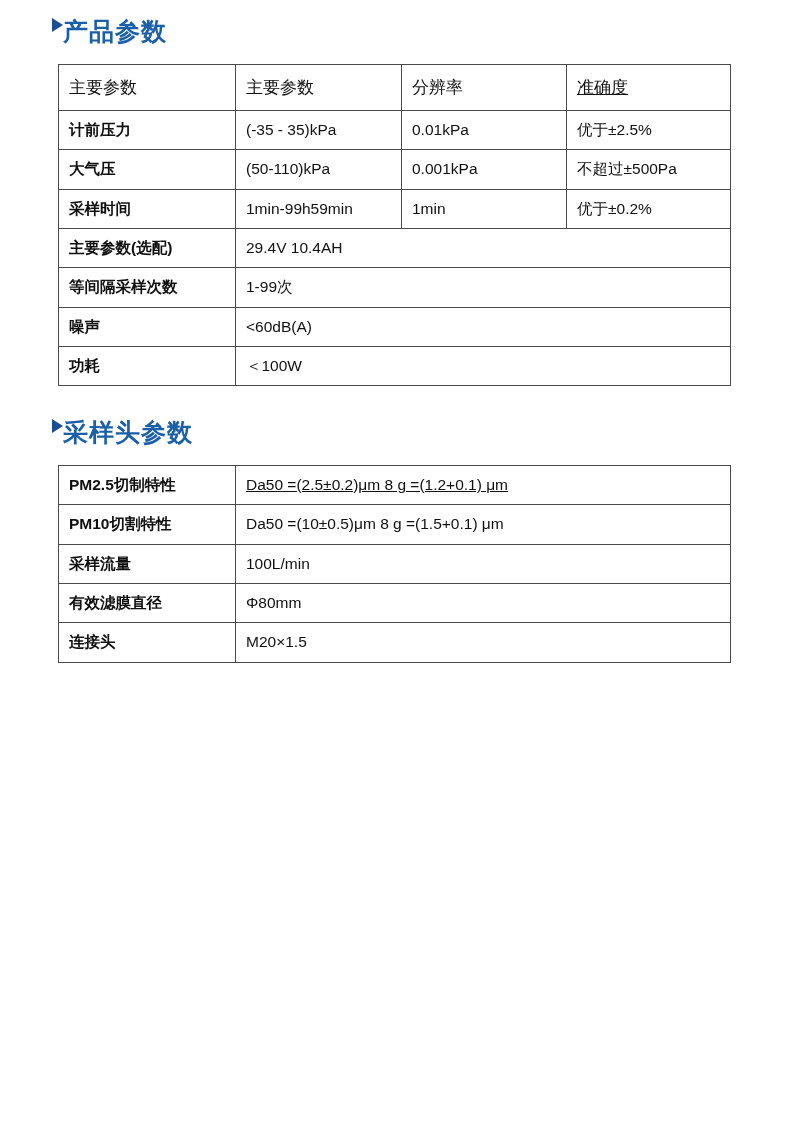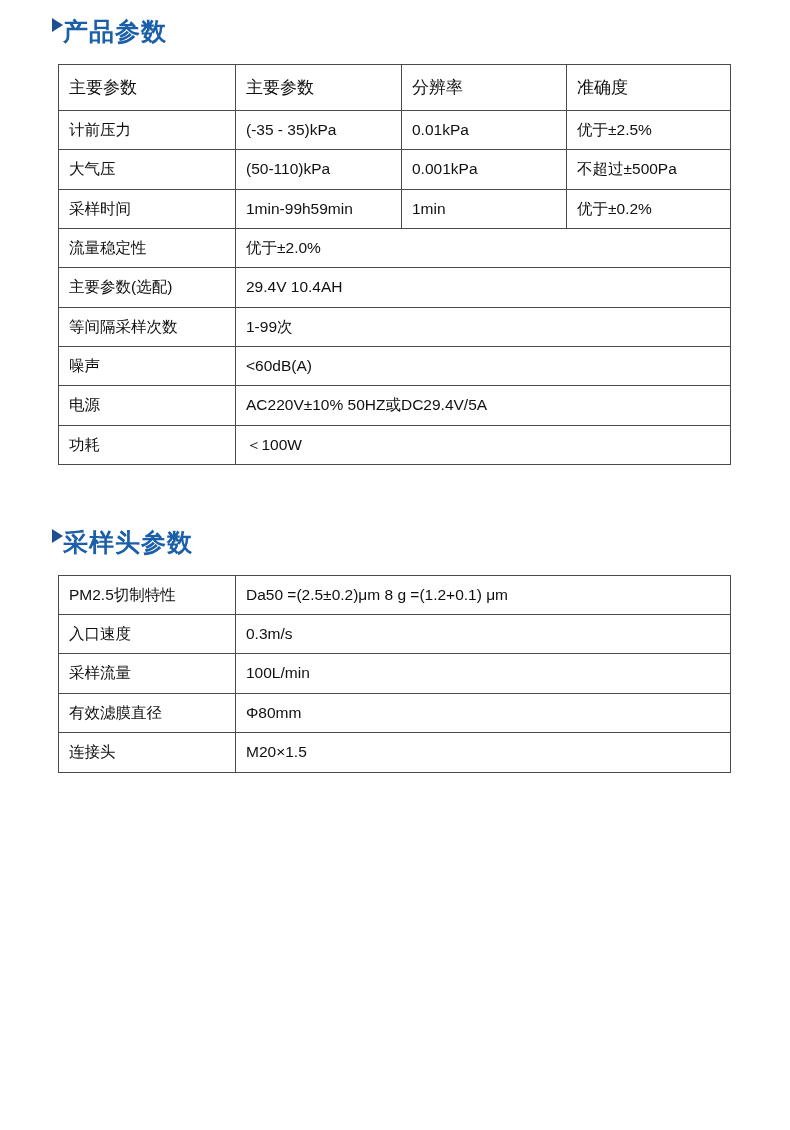--- a/index.html
+++ b/index.html
@@ -41,21 +41,21 @@
   }
   .heading-text {
     font-size: 25px;
     font-weight: bold;
     color: #1a5fa8;
     letter-spacing: 1px;
     line-height: 1.1;
   }
 
   #heading-products { margin-top: 18px; }
-  #heading-sampler  { margin-top: 64px; }
+  #heading-sampler  { margin-top: 33px; }
 
   
   .table-wrap {
     margin: 18px 0 0 58px;
     width: 672px;
     position: relative;
   }
   table.spec {
     border-collapse: collapse;
     width: 672px;
@@ -72,35 +72,35 @@
     height: 25px;
     box-sizing: border-box;
   }
   table.spec tr.header td {
     font-size: 17px;
     padding-top: 12px;
     padding-bottom: 12px;
   }
   
   table.spec tr:first-child td:first-child { border-top-left-radius: 9px; }
-  table.spec tr:first-child td:last-child  { border-top-right-radius: 9px; }
+  table.spec tr:first-child td:last-child  { border-top-right-radius: 9px; text-decoration: underline; }
   table.spec tr:last-child td:first-child  { border-bottom-left-radius: 9px; }
   table.spec tr:last-child td:last-child   { border-bottom-right-radius: 9px; }
 
   
   #product-table col.c0 { width: 177px; }
   #product-table col.c1 { width: 166px; }
   #product-table col.c2 { width: 165px; }
   #product-table col.c3 { width: 164px; }
 
   
   #sampler-table col.c0 { width: 177px; }
   #sampler-table col.c1 { width: 495px; }
 
-  .cell-first { font-size: 16px; }
+  .cell-first { font-size: 16px; font-weight: bold; }
 </style>
 </head>
 <body>
 
 <div class="page">
 
   <div class="section-heading" id="heading-products">
     <span class="heading-marker"></span>
     <span class="heading-text">产品参数</span>
   </div>
@@ -136,47 +136,39 @@
         </tr>
 
         <tr>
           <td class="cell-first">采样时间</td>
           <td>1min-99h59min</td>
           <td>1min</td>
           <td>优于±0.2%</td>
         </tr>
 
 
-        <tr>
-          <td class="cell-first">流量稳定性</td>
-          <td colspan="3">优于±2.0%</td>
-        </tr>
 
         <tr>
           <td class="cell-first">主要参数(选配)</td>
           <td colspan="3">29.4V 10.4AH</td>
         </tr>
 
 
         <tr>
           <td class="cell-first">等间隔采样次数</td>
           <td colspan="3">1-99次</td>
         </tr>
 
         <tr>
           <td class="cell-first">噪声</td>
           <td colspan="3">&lt;60dB(A)</td>
         </tr>
 
 
 
-        <tr>
-          <td class="cell-first">电源</td>
-          <td colspan="3">AC220V±10% 50HZ或DC29.4V/5A</td>
-        </tr>
 
         <tr>
           <td class="cell-first">功耗</td>
           <td colspan="3">＜100W</td>
         </tr>
       </tbody>
     </table>
   </div>
 
   <div class="section-heading" id="heading-sampler">
@@ -189,22 +181,22 @@
       <colgroup>
         <col class="c0">
           <col class="c1">
       </colgroup>
       <tbody>
         <tr>
           <td class="cell-first">PM2.5切制特性</td>
           <td>Da50 =(2.5±0.2)μm 8 g =(1.2+0.1) μm</td>
         </tr>
         <tr>
-          <td class="cell-first">入口速度</td>
-          <td>0.3m/s</td>
+          <td class="cell-first">PM10切割特性</td>
+          <td>Da50 =(10±0.5)μm 8 g =(1.5+0.1) μm</td>
         </tr>
         <tr>
           <td class="cell-first">采样流量</td>
           <td>100L/min</td>
         </tr>
         <tr>
           <td class="cell-first">有效滤膜直径</td>
           <td>Φ80mm</td>
         </tr>
         <tr>

